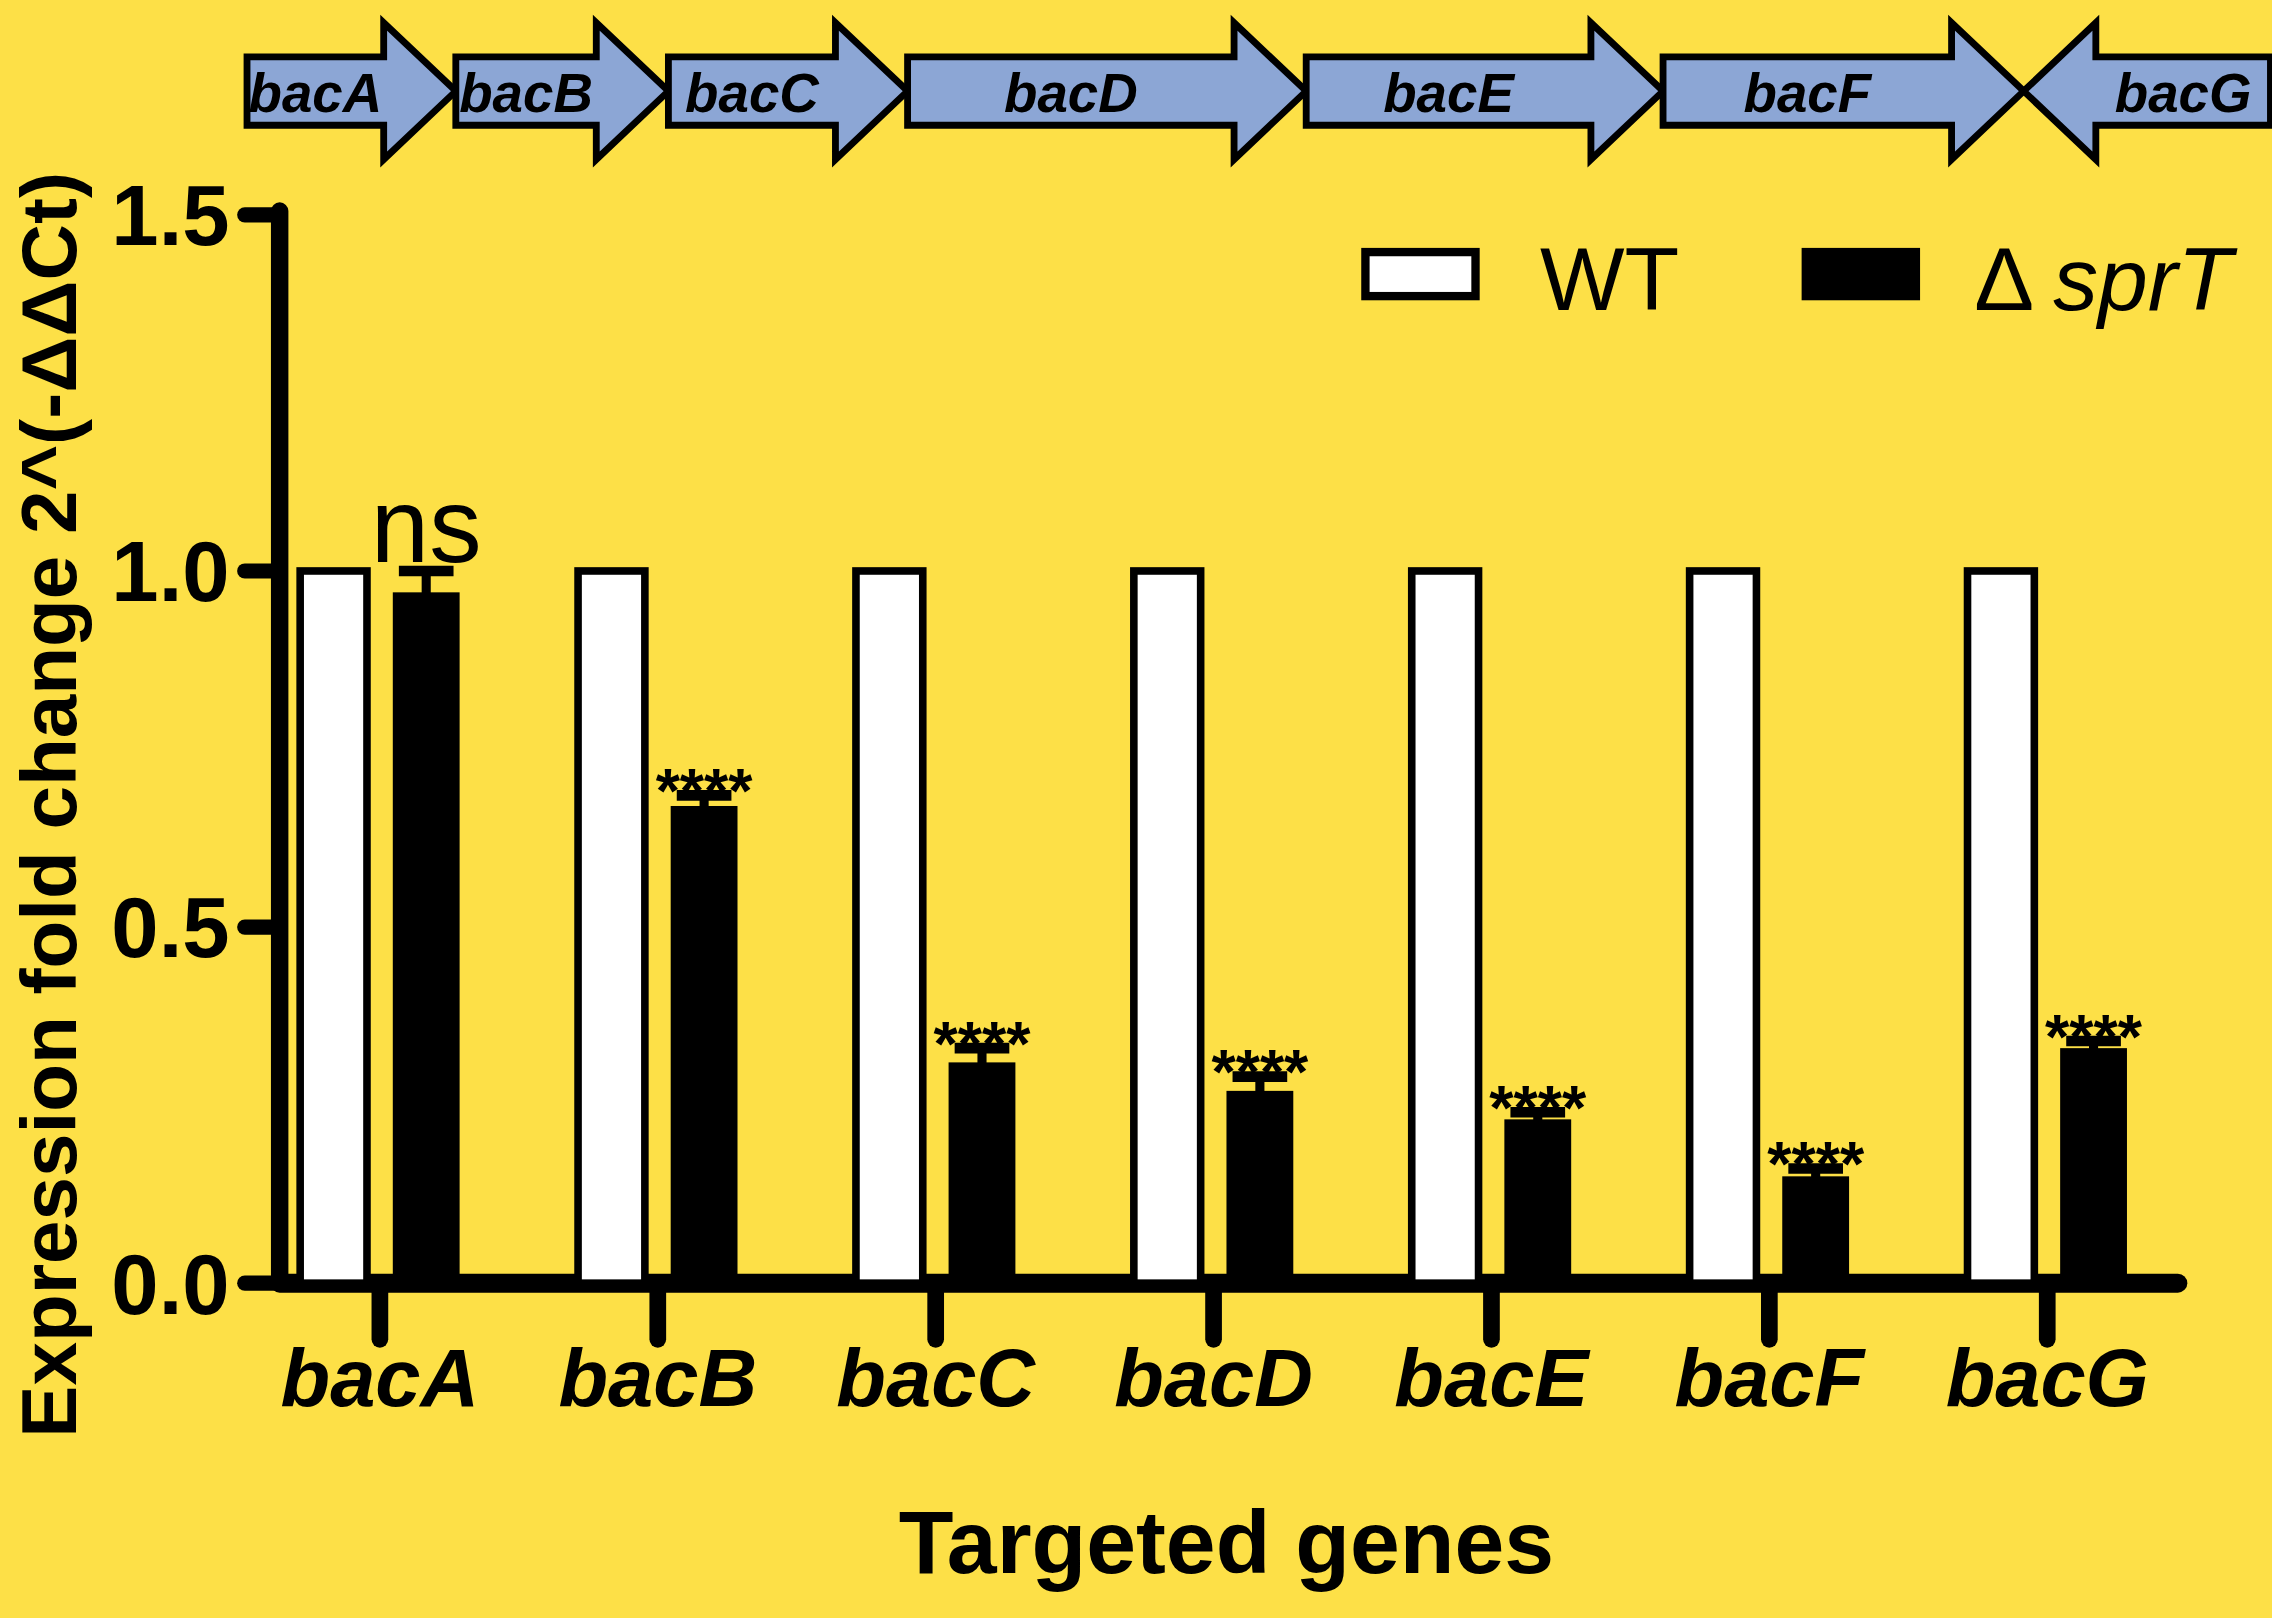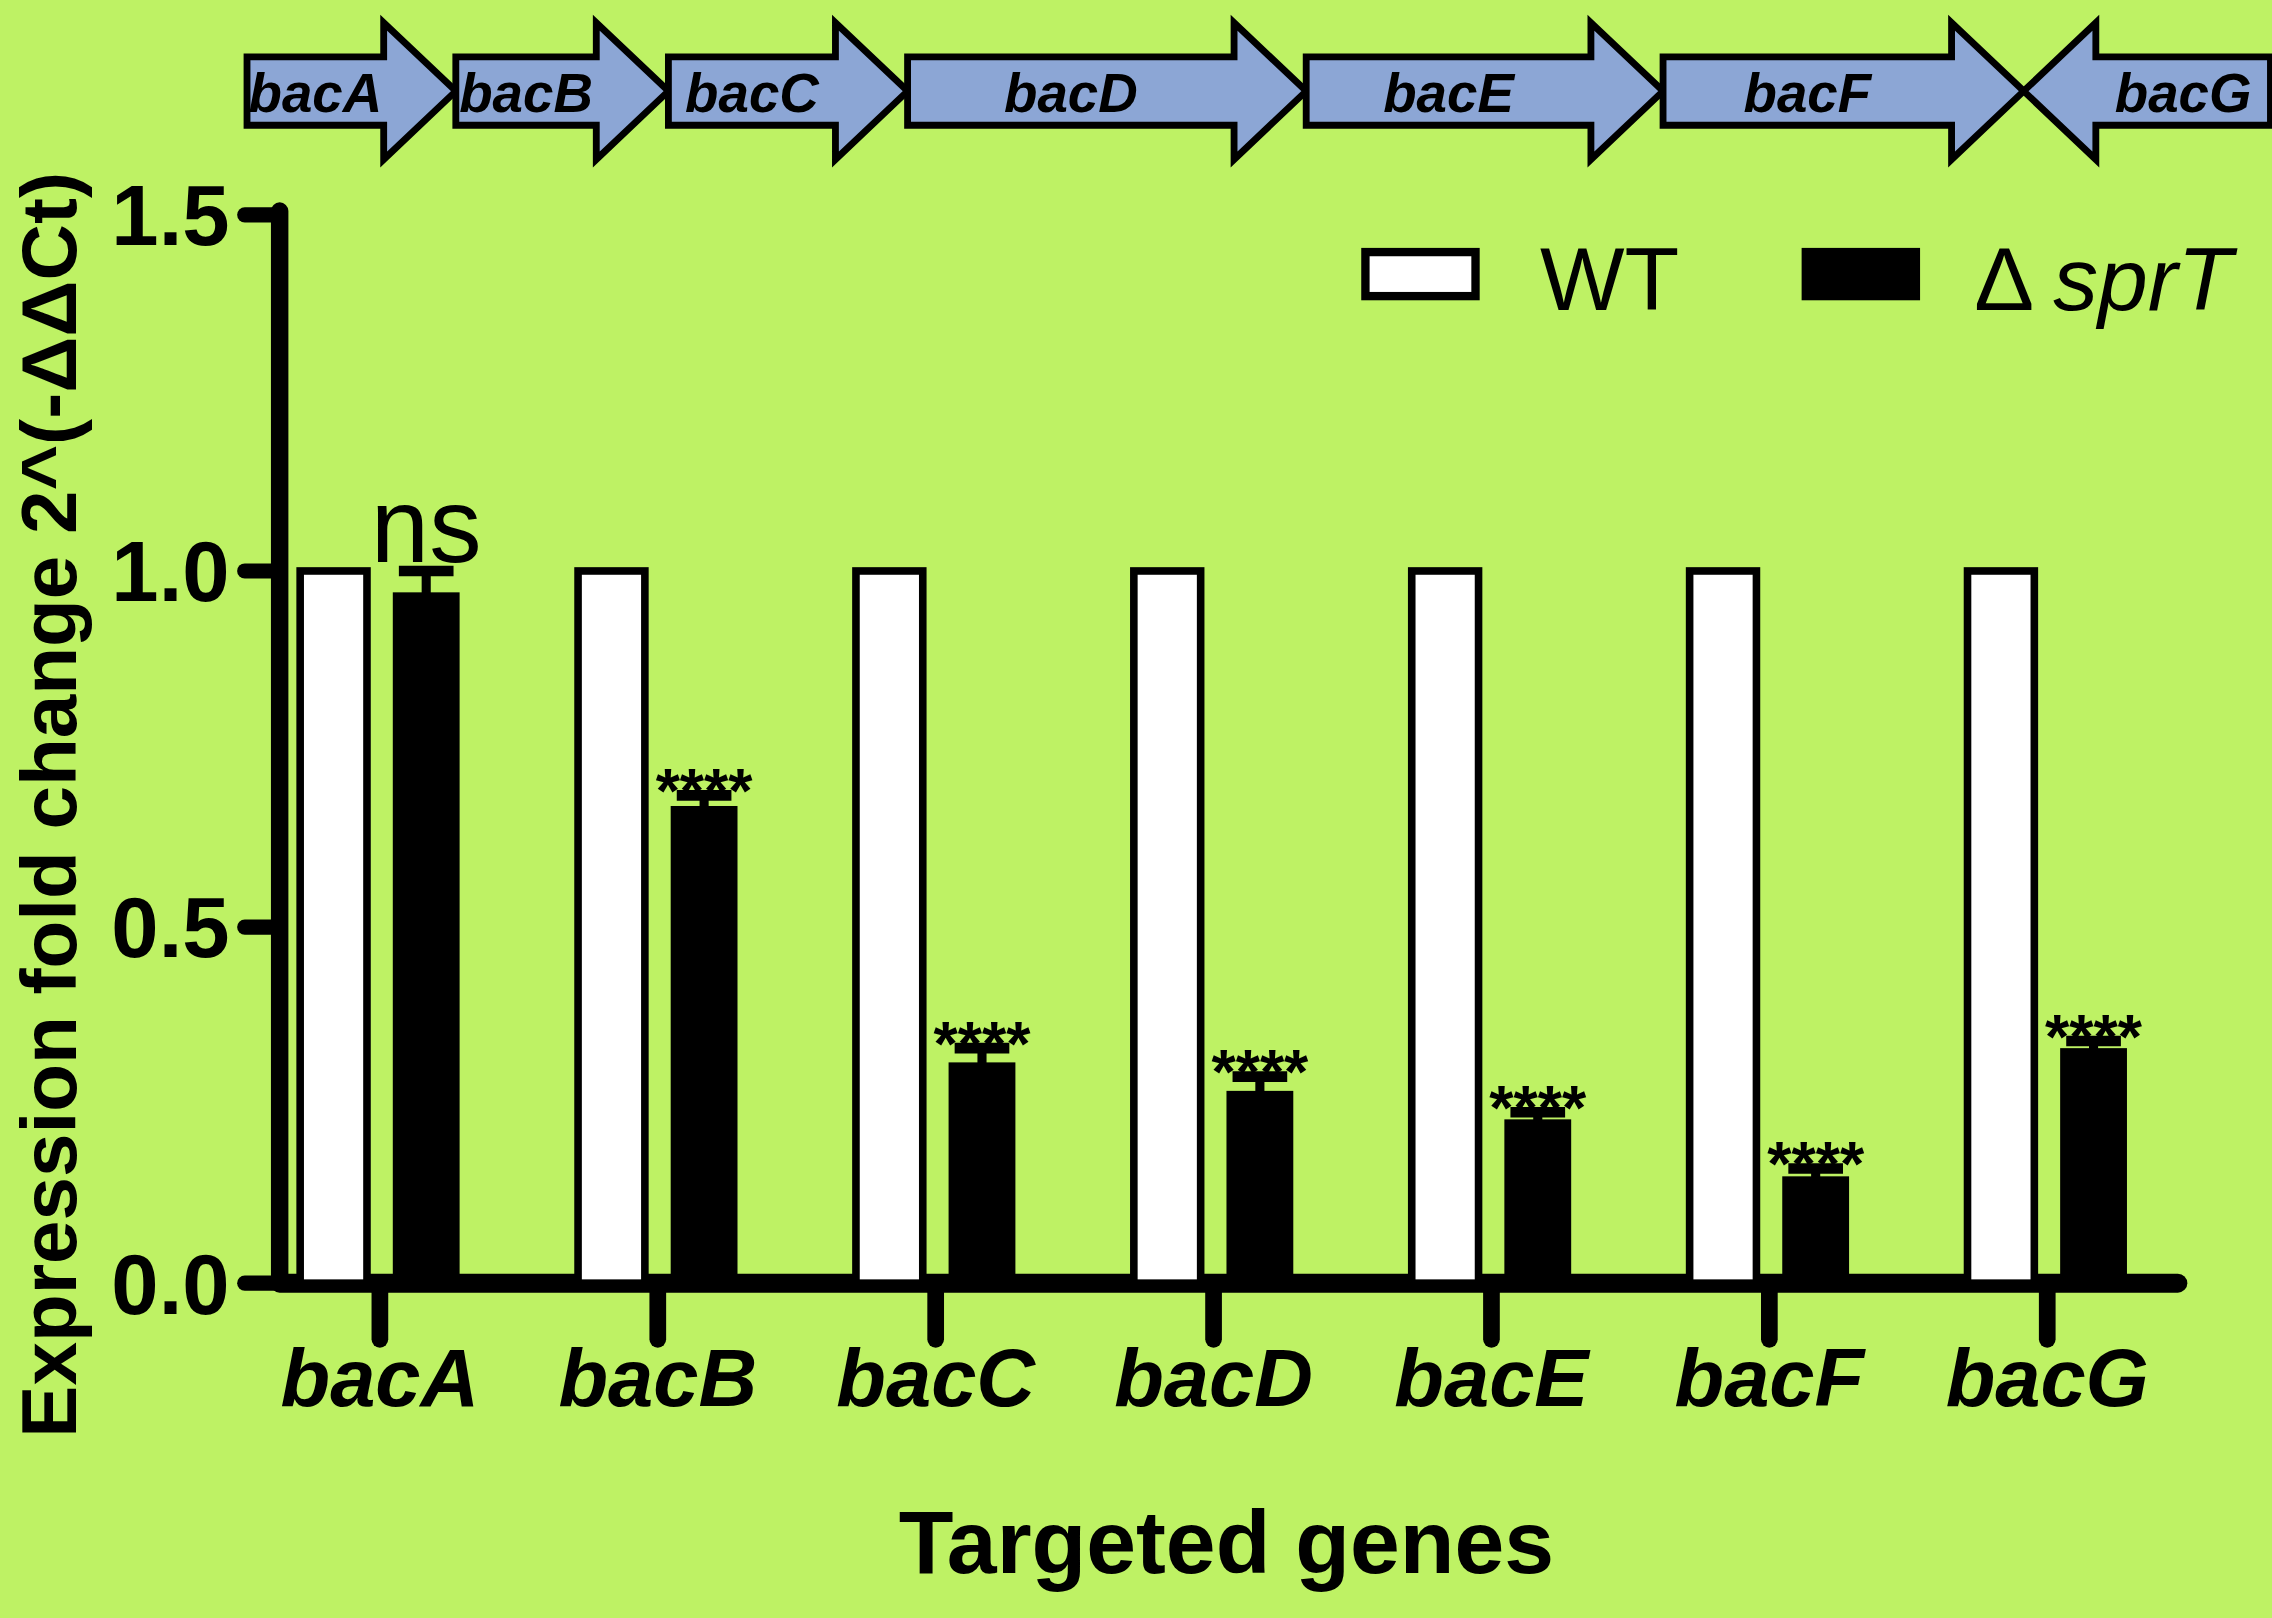--- a/index.html
+++ b/index.html
@@ -1,16 +1,16 @@
 <!DOCTYPE html>
 <html style="font-size:12px"><head>
 <meta charset="utf-8">
 <style>
   html,body{margin:0;padding:0;background:#ffffff;}
-  .canvas{position:relative;width:2273px;height:1618px;background:#bef264;overflow:hidden;
+  .canvas{position:relative;width:2273px;height:1618px;background:#fde047;overflow:hidden;
           font-family:"Liberation Sans","DejaVu Sans",sans-serif;}
   svg{position:absolute;left:0;top:0;}
   text{fill:#000000;}
 </style>
 </head>
 <body>
 
 <div class="canvas">
   <svg id="fig" viewBox="0 0 2993 2131" width="2273" height="1618">
 

